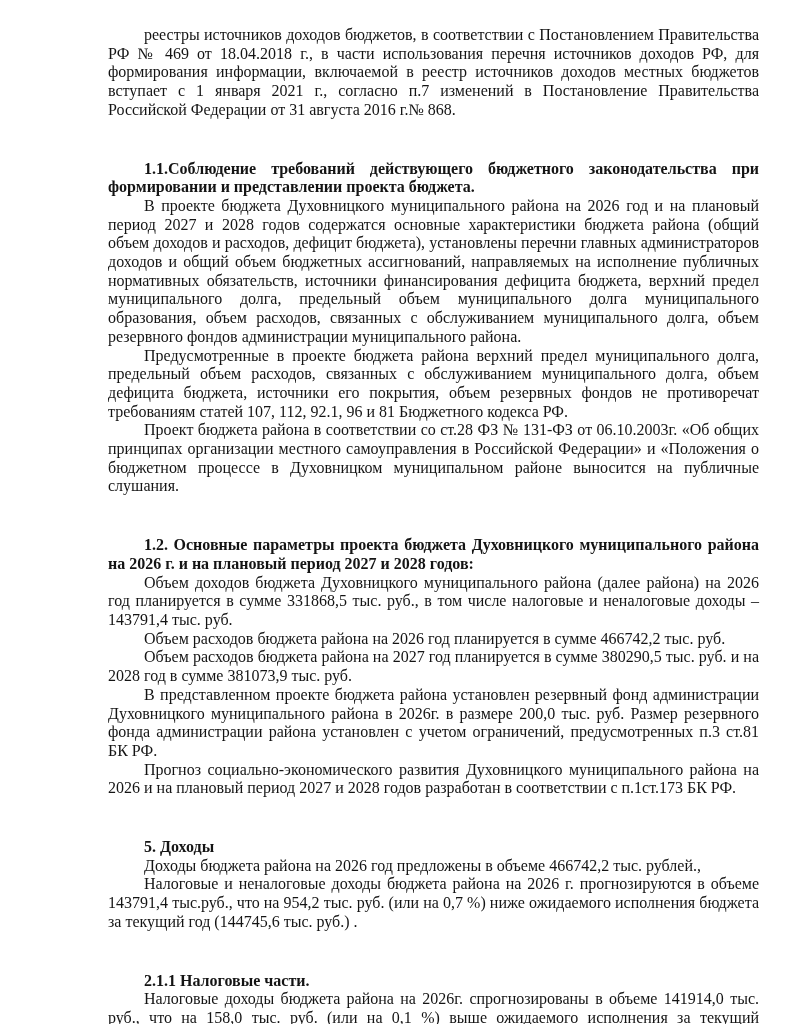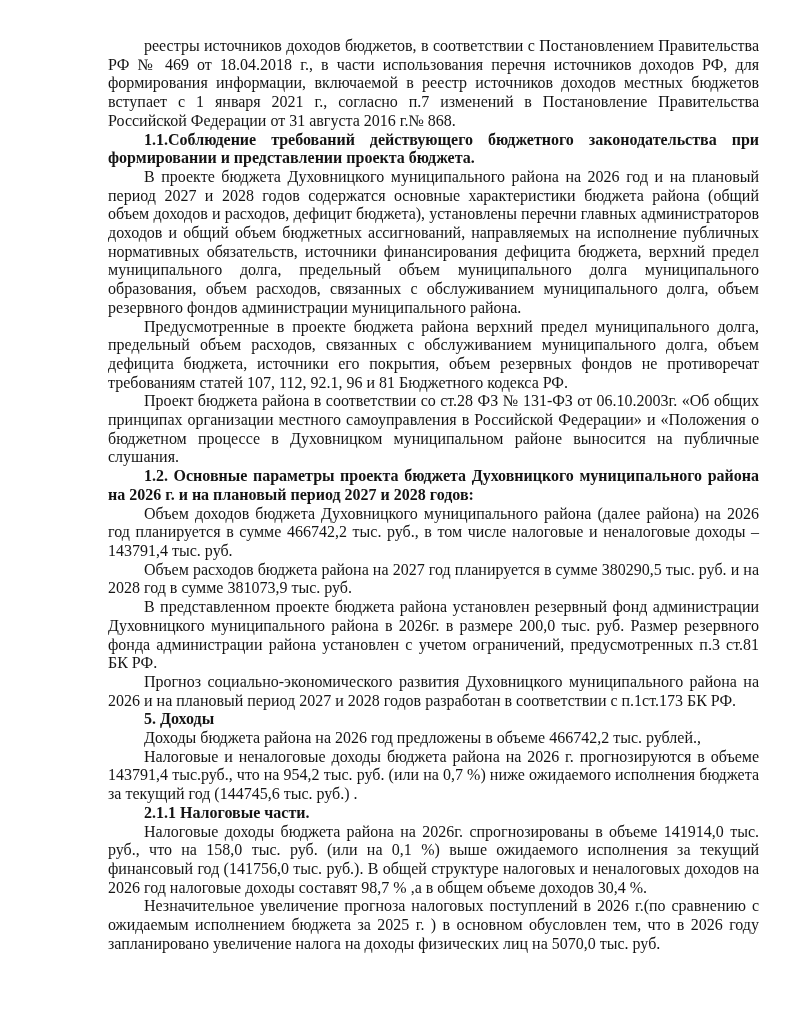--- a/index.html
+++ b/index.html
@@ -6,51 +6,53 @@
     margin: 0;
     padding: 0;
     background: #ffffff;
   }
   .page {
     position: relative;
     width: 791px;
     height: 1024px;
     background: #ffffff;
     box-sizing: border-box;
-    padding: 37px 32px 0 108px;
+    padding: 26px 32px 0 108px;
     font-family: "Liberation Serif", "DejaVu Serif", serif;
     font-size: 16px;
     line-height: 18.7px;
     color: #141414;
     overflow: hidden;
   }
   .para {
     margin: 0;
     text-align: justify;
     text-indent: 36px;
   }
   .heading {
     font-weight: 700;
+    margin-top: 40px;
   }
   .bold {
     font-weight: 700;
   }
 </style>
 </head>
 <body>
 
 <div class="page">
   <div class="doc-body">
       <p class="para"><span>реестры источников доходов бюджетов, в соответствии  с Постановлением Правительства РФ № 469 от 18.04.2018 г., в части использования перечня источников доходов РФ, для формирования информации, включаемой в реестр источников доходов местных бюджетов  вступает с 1 января 2021 г., согласно п.7 изменений в Постановление Правительства Российской Федерации от 31 августа 2016 г.№ 868.</span></p>
       <p class="para heading"><span class="bold">1.1.Соблюдение требований действующего бюджетного законодательства при формировании и представлении проекта бюджета.</span></p>
       <p class="para"><span>В проекте бюджета Духовницкого муниципального района на 2026 год  и на плановый период 2027 и 2028 годов содержатся основные характеристики бюджета района (общий объем доходов и расходов, дефицит бюджета), установлены перечни главных администраторов доходов и общий объем бюджетных ассигнований, направляемых на исполнение публичных нормативных обязательств, источники финансирования дефицита бюджета, верхний предел муниципального долга, предельный объем муниципального долга муниципального образования, объем расходов, связанных с обслуживанием муниципального долга, объем резервного фондов администрации муниципального района.</span></p>
       <p class="para"><span>Предусмотренные в проекте бюджета района верхний предел муниципального долга, предельный объем расходов, связанных с обслуживанием муниципального долга, объем дефицита бюджета, источники его покрытия, объем резервных фондов не противоречат требованиям статей 107, 112, 92.1, 96 и 81 Бюджетного кодекса РФ.</span></p>
       <p class="para"><span>Проект бюджета района в соответствии со ст.28 ФЗ № 131-ФЗ от 06.10.2003г. «Об общих принципах организации местного самоуправления в Российской Федерации» и «Положения о бюджетном процессе в Духовницком муниципальном районе выносится на публичные слушания.</span></p>
       <p class="para heading"><span class="bold">1.2. Основные параметры проекта бюджета Духовницкого муниципального района на 2026 г. и на плановый период 2027 и 2028 годов:</span></p>
-      <p class="para"><span>Объем доходов бюджета Духовницкого муниципального района (далее района) на 2026 год планируется в сумме 466742,2 тыс. руб., в том числе налоговые и неналоговые доходы – 143791,4 тыс. руб.</span></p>
+      <p class="para"><span>Объем доходов бюджета Духовницкого муниципального района (далее района) на 2026 год планируется в сумме 331868,5 тыс. руб., в том числе налоговые и неналоговые доходы – 143791,4 тыс. руб.</span></p>
+      <p class="para"><span>Объем расходов бюджета района на 2026 год планируется в сумме 466742,2  тыс. руб.</span></p>
       <p class="para"><span>Объем расходов бюджета района на 2027 год планируется в сумме 380290,5  тыс. руб. и на 2028 год в сумме 381073,9 тыс. руб.</span></p>
       <p class="para"><span>В представленном проекте бюджета района установлен резервный фонд администрации Духовницкого муниципального района в 2026г. в размере 200,0 тыс. руб. Размер резервного фонда администрации района установлен с учетом ограничений, предусмотренных п.3 ст.81 БК РФ.</span></p>
       <p class="para"><span>Прогноз социально-экономического развития Духовницкого муниципального района на 2026 и на плановый период 2027 и 2028 годов разработан в соответствии с п.1ст.173 БК РФ.</span></p>
       <p class="para heading"><span class="bold">5. Доходы</span></p>
       <p class="para"><span>Доходы бюджета района на 2026 год  предложены в объеме 466742,2  тыс. рублей.,</span></p>
       <p class="para"><span>Налоговые и неналоговые доходы бюджета района на 2026 г. прогнозируются в объеме 143791,4 тыс.руб., что на 954,2 тыс. руб. (или на 0,7 %)   ниже ожидаемого исполнения  бюджета за текущий год (144745,6 тыс. руб.) .</span></p>
       <p class="para heading"><span class="bold">2.1.1 Налоговые части.</span></p>
       <p class="para"><span>Налоговые доходы бюджета района на 2026г. спрогнозированы в объеме 141914,0 тыс. руб., что на 158,0 тыс. руб. (или на 0,1 %) выше ожидаемого исполнения за текущий финансовый год (141756,0 тыс. руб.). В общей структуре налоговых и неналоговых доходов на 2026 год налоговые доходы составят 98,7 % ,а в общем объеме доходов 30,4 %.</span></p>
       <p class="para"><span>Незначительное увеличение прогноза налоговых поступлений в 2026 г.(по сравнению с ожидаемым исполнением бюджета за 2025 г. ) в основном обусловлен тем, что в 2026 году запланировано увеличение налога на доходы физических лиц на 5070,0 тыс. руб.</span></p>
     </div>

